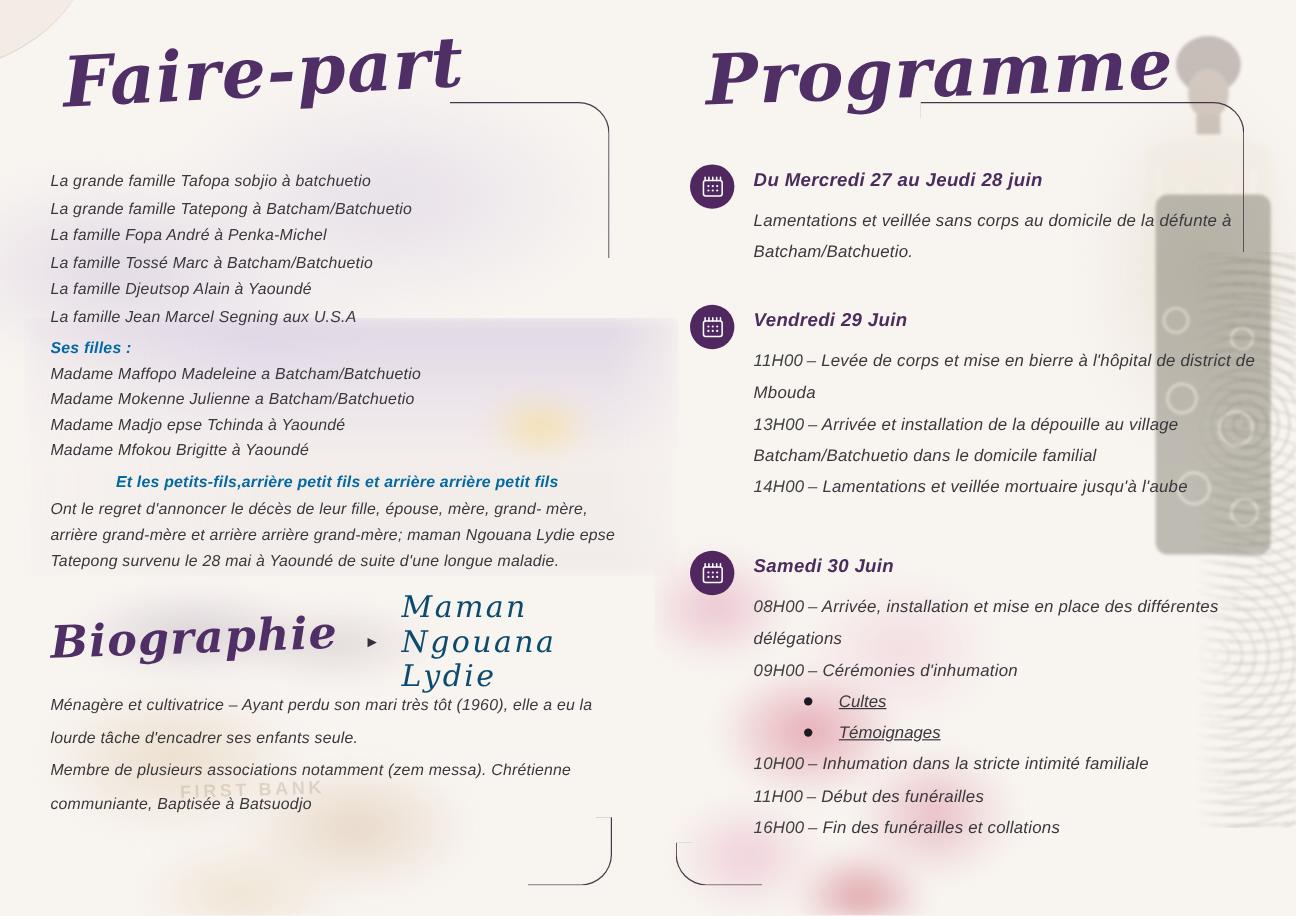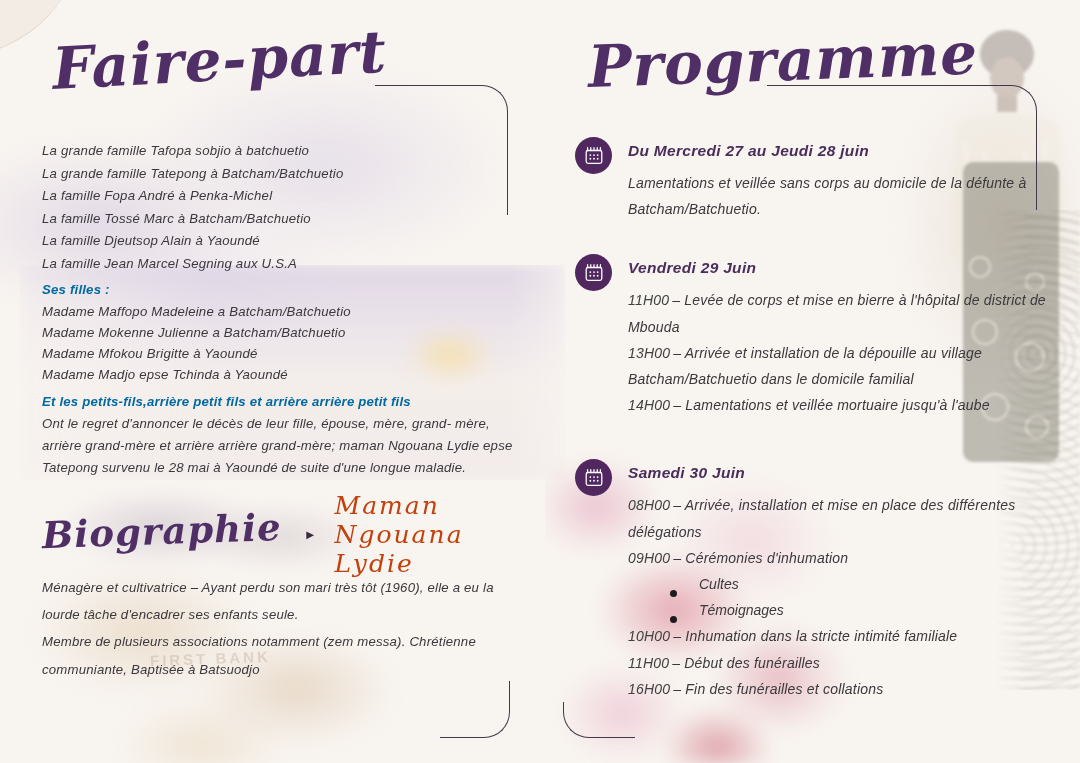--- a/index.html
+++ b/index.html
@@ -91,47 +91,47 @@
 
   
   #left-col { position:absolute; left:42px; top:32px; width:478px; color:#3a383c; }
   #left-title-wrap { height:108px; padding-left:12px; padding-top:8px; }
   .fam-line { font-size:13.2px; font-style:italic; line-height:22.6px; letter-spacing:.2px; }
   #daughters-label, #grandsons-line {
     font-size:13.2px; font-style:italic; font-weight:bold; color:#0369a1; letter-spacing:.2px;
   }
   #daughters-label { margin-top:3px; line-height:22px; }
   .daughter-line { font-size:13.2px; font-style:italic; line-height:21.3px; letter-spacing:.2px; }
-  #grandsons-line { margin-top:4px; line-height:23px; }
+  #grandsons-line { margin-top:4px; line-height:23px;text-align:center; }
   #announcement { font-size:13.2px; font-style:italic; line-height:22.3px; letter-spacing:.2px; width:478px; }
 
   #bio-row { display:flex; align-items:center; margin-top:26px; height:52px; }
   #bio-title { font-size:37px; transform:rotate(-2deg); }
   #bio-arrow { color:#3a2b3e; font-size:13px; margin:6px 18px 0 22px; font-style:normal; }
   #bio-name {
-    font-family:"DejaVu Serif", serif; font-style:italic; color:#c2410c;
+    font-family:"DejaVu Serif", serif; font-style:italic; color:#0c4a6e;
     font-size:25px; letter-spacing:2px; margin-top:6px; font-weight:normal;
   }
   #bio-text { margin-top:16px; width:478px; }
   #bio-text p { font-size:13.2px; font-style:italic; line-height:27.4px; letter-spacing:.2px; }
 
   
   #right-col { position:absolute; left:575px; top:28px; width:472px; color:#3a383c; }
   #right-title-wrap { height:112px; padding-left:14px; padding-top:10px; }
   .section { display:flex; align-items:flex-start; }
   .cal-badge {
     flex:0 0 37px; width:37px; height:37px; border-radius:50%;
     background:#50275f; display:flex; align-items:center; justify-content:center;
     margin-top:-3px;
   }
   .sec-body { margin-left:16px; width:419px; }
   .sec-date { font-size:15.5px; font-weight:bold; font-style:italic; color:#4a2d5c; letter-spacing:.3px; line-height:22px; margin-bottom:8px; }
   .sched-line { font-size:14px; font-style:italic; line-height:26.2px; letter-spacing:.2px; }
   .sched-line .time { font-weight:normal; color:#404040; margin-right:3px; }
-  .bullet-line { font-size:14px; font-style:italic; line-height:26.2px; padding-left:42px; display:flex; align-items:flex-end; }
+  .bullet-line { font-size:14px; font-style:italic; line-height:26.2px; padding-left:42px; display:flex; align-items:center;text-decoration:underline; }
   .bullet-dot { width:7px; height:7px; border-radius:50%; background:#1d1b20; margin-right:22px; flex:0 0 7px; }
   #sec-gap-1 { height:35px; } #sec-gap-2 { height:44px; }
 </style>
 </head>
 <body>
 
 <div id="canvas">
 
   <div class="bg" id="bg-clouds"></div>
   <div class="bg" id="bg-sunset"></div>
@@ -178,22 +178,22 @@
       <div class="fam-line">La famille Fopa André à Penka-Michel</div>
       <div class="fam-line">La famille Tossé Marc à Batcham/Batchuetio</div>
       <div class="fam-line">La famille Djeutsop Alain à Yaoundé</div>
       <div class="fam-line">La famille Jean Marcel Segning aux U.S.A</div>
     </div>
 
     <div id="daughters-label">Ses filles :</div>
     <div>
       <div class="daughter-line">Madame Maffopo Madeleine a Batcham/Batchuetio</div>
       <div class="daughter-line">Madame Mokenne Julienne a Batcham/Batchuetio</div>
+      <div class="daughter-line">Madame Madjo epse Tchinda à Yaoundé</div>
       <div class="daughter-line">Madame Mfokou Brigitte à Yaoundé</div>
-      <div class="daughter-line">Madame Madjo epse Tchinda à Yaoundé</div>
     </div>
 
     <div id="grandsons-line">Et les petits-fils,arrière petit fils et arrière arrière petit fils</div>
     <div id="announcement">Ont le regret d'annoncer le décès de leur fille, épouse, mère, grand- mère, arrière grand-mère et  arrière arrière grand-mère; maman Ngouana Lydie epse Tatepong survenu le 28 mai à Yaoundé de suite d'une longue maladie.</div>
 
     <div id="bio-row">
       <div class="script-title" id="bio-title">Biographie</div>
       <div id="bio-arrow">►</div>
       <div id="bio-name">Maman Ngouana Lydie</div>
     </div>

